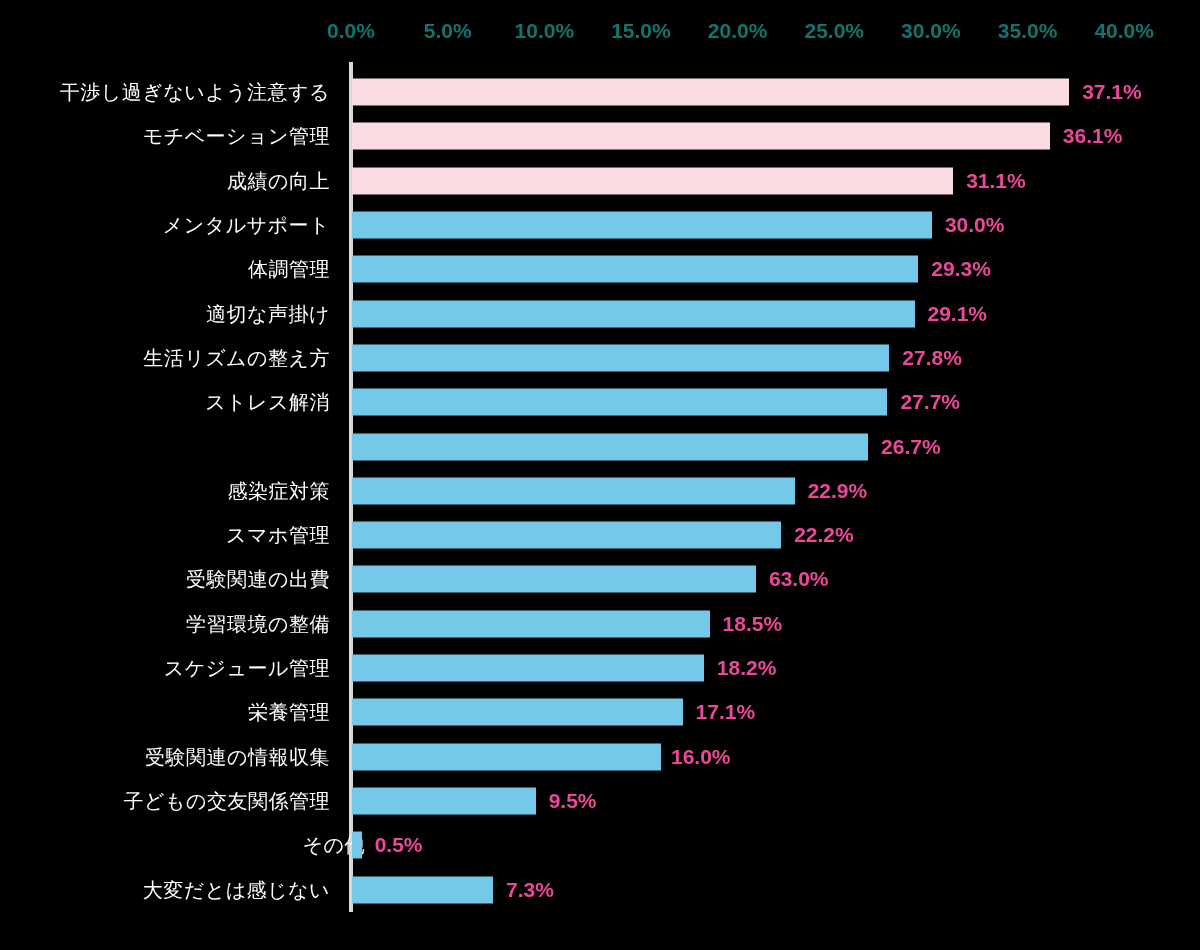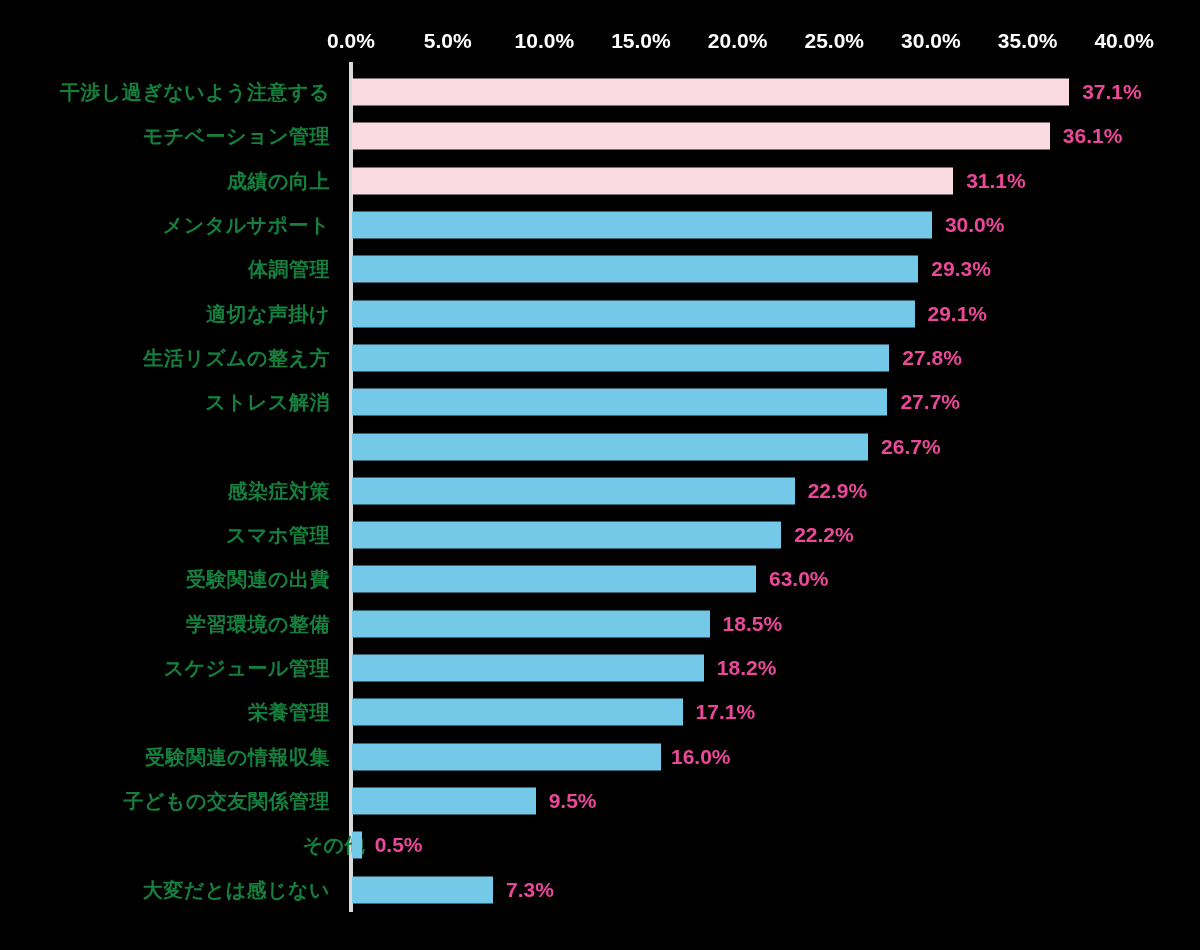--- a/index.html
+++ b/index.html
@@ -25,27 +25,26 @@
     position: absolute;
     left: 0;
     top: 18px;
     width: 1200px;
     height: 30px;
   }
   .x-tick-label {
     position: absolute;
     top: 0;
     transform: translateX(-50%);
-    color: #ffffff;
+    color: #0f766e;
     font-size: 21px;
     font-weight: bold;
     letter-spacing: 0px;
     white-space: nowrap;
     line-height: 26px;
-    margin-top: 10px;
   }
   #y-axis-line {
     position: absolute;
     left: 349px;
     top: 62px;
     width: 4px;
     height: 850px;
     background: #d9d9d9;
   }
 
@@ -61,23 +60,23 @@
     position: absolute;
     left: 0;
     width: 1200px;
     height: 44.3px;
   }
   .cat-label {
     position: absolute;
     right: 870px;        
     top: 50%;
     transform: translateY(-50%);
-    color: #15803d;
+    color: #ffffff;
     font-size: 20px;
-    font-weight: bold;
+    font-weight: normal;
     white-space: nowrap;
     text-align: center;
     letter-spacing: 0.5px;
   }
   .bar {
     position: absolute;
     left: 352px;
     top: 50%;
     transform: translateY(-50%);
     height: 27px;

